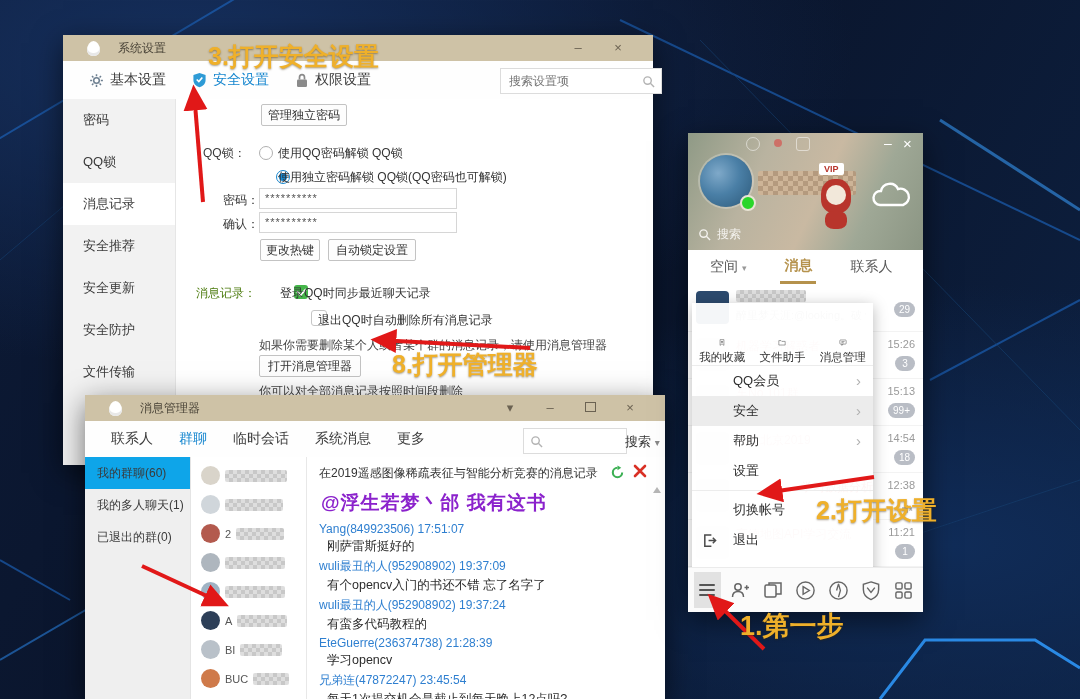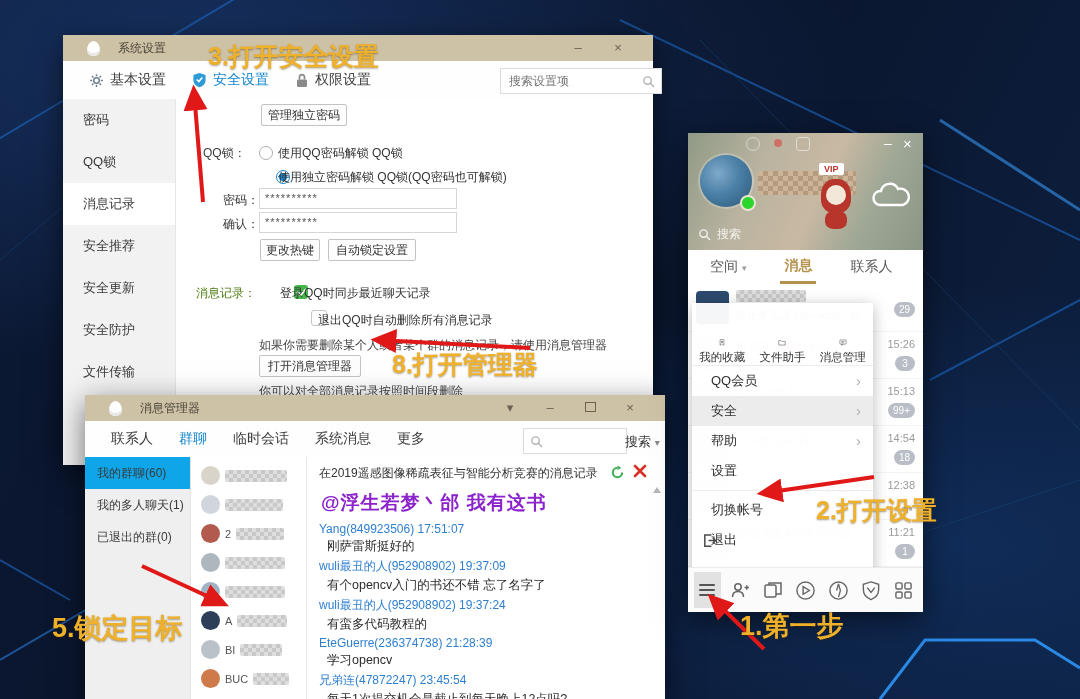--- a/index.html
+++ b/index.html
@@ -79,21 +79,21 @@
   .q-time{position:absolute;right:8px;top:7px;font-size:11px;color:#9a9a9a;}
   .q-badge{position:absolute;right:8px;bottom:7px;min-width:10px;padding:0 5px;height:15px;line-height:15px;border-radius:8px;
     background:#b9bdc5;color:#fff;font-size:10px;text-align:center;}
   .q-fadename{position:absolute;left:48px;top:7px;font-size:12px;color:#d05a5a;opacity:.55;filter:blur(.4px);white-space:nowrap;}
   .q-fadeav{position:absolute;left:8px;top:7px;width:33px;height:33px;border-radius:4px;background:#d8d8d8;opacity:.6;}
   .q-sub{position:absolute;left:48px;top:24px;font-size:11px;color:#9a9a9a;white-space:nowrap;max-width:130px;overflow:hidden;}
   .menu{position:absolute;left:4px;top:170px;width:181px;height:278px;background:rgba(255,255,255,.95);
     box-shadow:0 3px 14px rgba(0,0,0,.28);}
   .m-shortcuts{display:flex;height:62px;border-bottom:1px solid #ececec;}
   .m-sc{flex:1;display:flex;flex-direction:column;align-items:center;justify-content:center;gap:4px;font-size:11.5px;color:#333;margin-top:36px;}
-  .menu .mi{height:30px;line-height:30px;padding-left:19px;font-size:13px;color:#2f2f2f;position:relative;}
+  .menu .mi{height:30px;line-height:30px;padding-left:41px;font-size:13px;color:#2f2f2f;position:relative;}
   .menu .mi.hl{background:#ececec;}
   .menu .mi .chv{position:absolute;right:12px;top:0;color:#b0b0b0;font-size:15px;}
   .menu .div{height:1px;background:#ececec;margin:4px 0;}
   .q-toolbar{position:absolute;left:0;bottom:0;right:0;height:44px;background:#fbfbfb;border-top:1px solid #ebebeb;display:flex;align-items:center;}
   .tool-btn{width:30px;height:36px;display:flex;align-items:center;justify-content:center;margin-left:6px;}
   .tool-btn.active{background:#e2e2e2;}
   .hamb{width:16px;height:12px;display:flex;flex-direction:column;justify-content:space-between;}
   .hamb span{height:2px;background:#555;border-radius:1px;}
   
   .anno{position:absolute;color:#efb02a;font-weight:bold;text-shadow:0 1px 2px rgba(60,40,0,.45);white-space:nowrap;}
@@ -505,17 +505,16 @@
       <path d="M203 202 L194 92" marker-end="url(#ah)"></path>
       <path d="M530 348 L378 340" marker-end="url(#ah)"></path>
       <path d="M142 566 L222 603" marker-end="url(#ah)"></path>
       <path d="M874 477 L764 493" marker-end="url(#ah)"></path>
       <path d="M764 649 L713 599" marker-end="url(#ah)"></path>
     </g>
   </svg>
 
   <div class="anno" style="left:208px;top:40px;font-size:25px;">3.打开安全设置</div>
   <div class="anno" style="left:392px;top:348px;font-size:25px;">8.打开管理器</div>
-  <div class="anno" style="left:52px;top:610px;font-size:27px;">5.锁定目标</div>
   <div class="anno" style="left:816px;top:494px;font-size:25px;">2.打开设置</div>
   <div class="anno" style="left:740px;top:608px;font-size:27px;">1.第一步</div>
 
 </div>
 
 </body></html>

